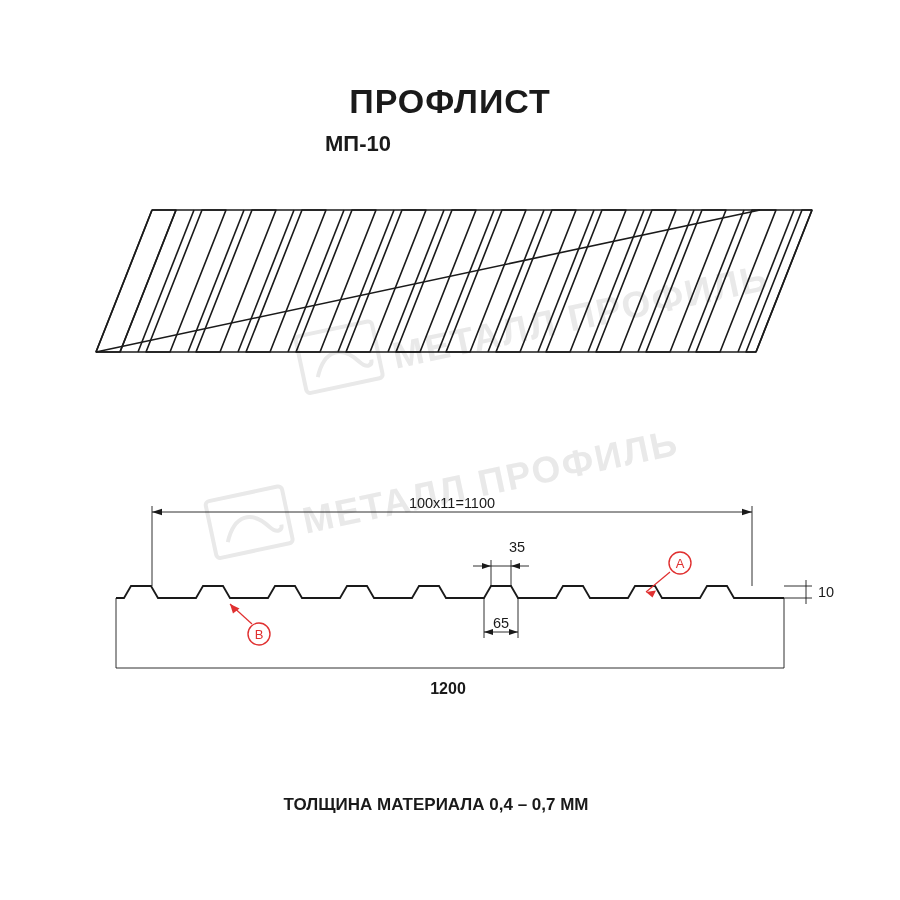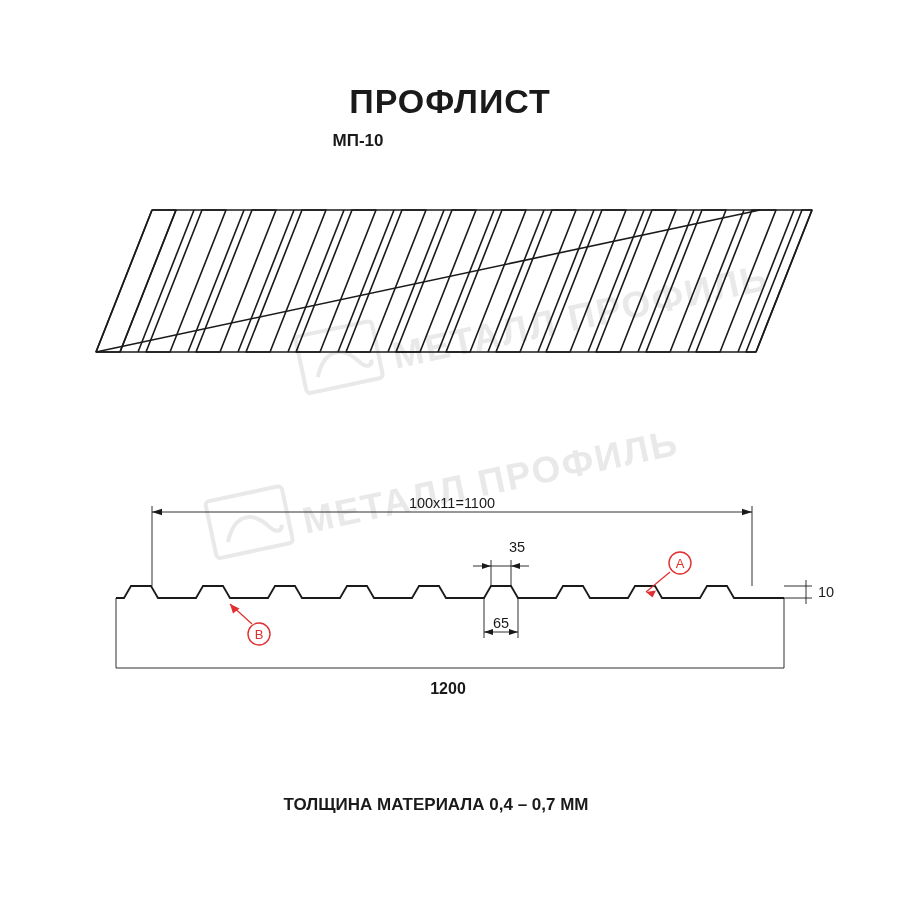--- a/index.html
+++ b/index.html
@@ -29,21 +29,21 @@
     font-size: 34px;
     font-weight: bold;
     letter-spacing: 1px;
   }
   .subtitle {
     position: absolute;
     top: 131px;
     left: 0;
     width: 716px;
     text-align: center;
-    font-size: 17px;
+    font-size: 22px;
     font-weight: bold;
   }
   .footnote {
     position: absolute;
     top: 795px;
     left: 0;
     width: 872px;
     text-align: center;
     font-size: 17px;
     font-weight: bold;

